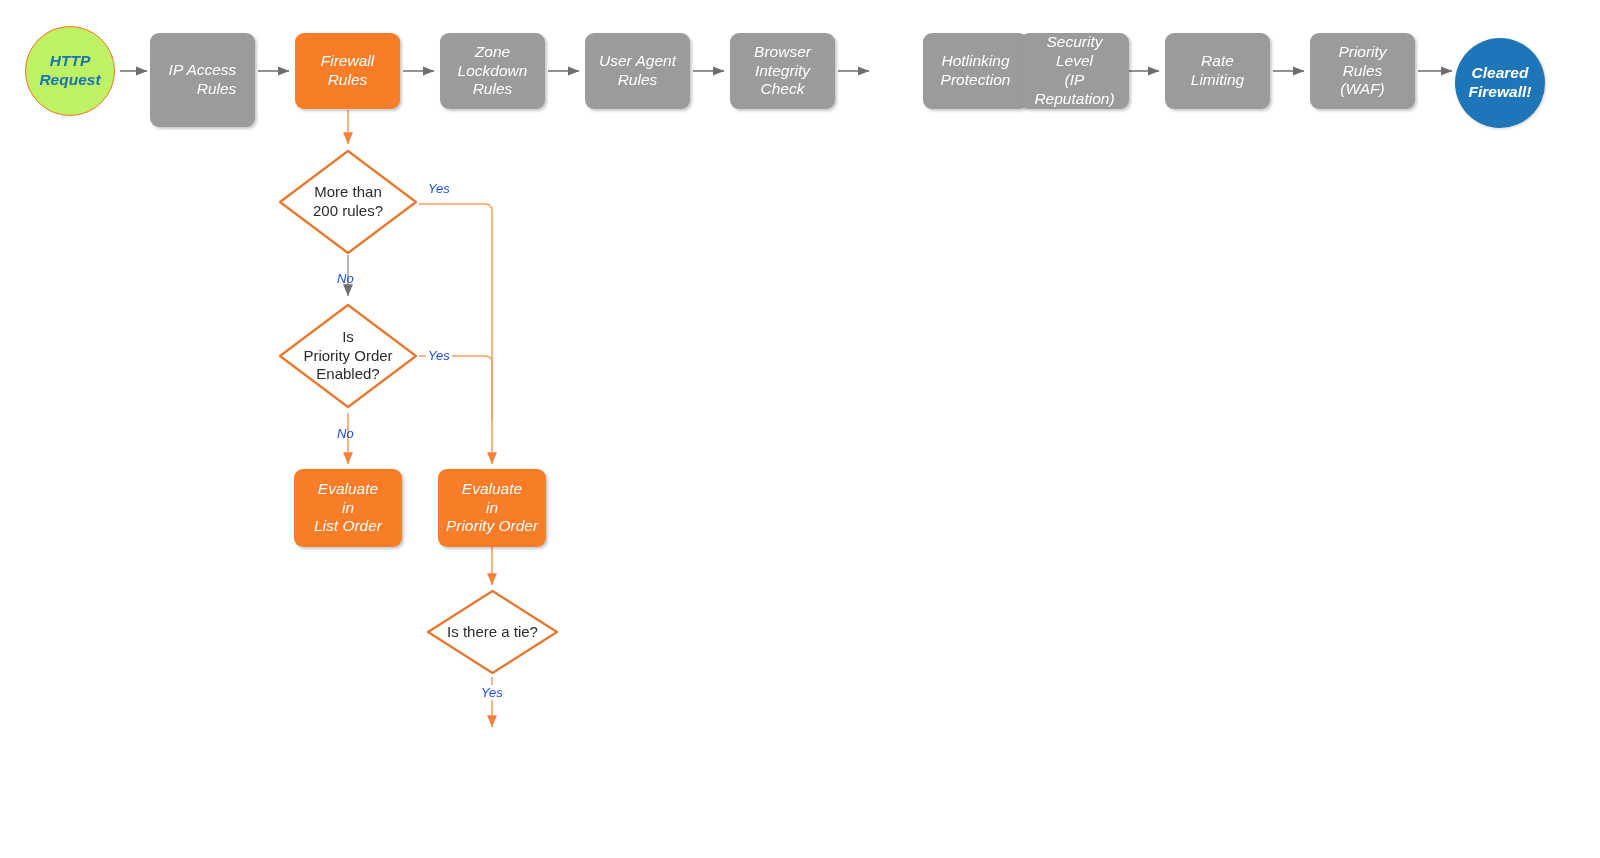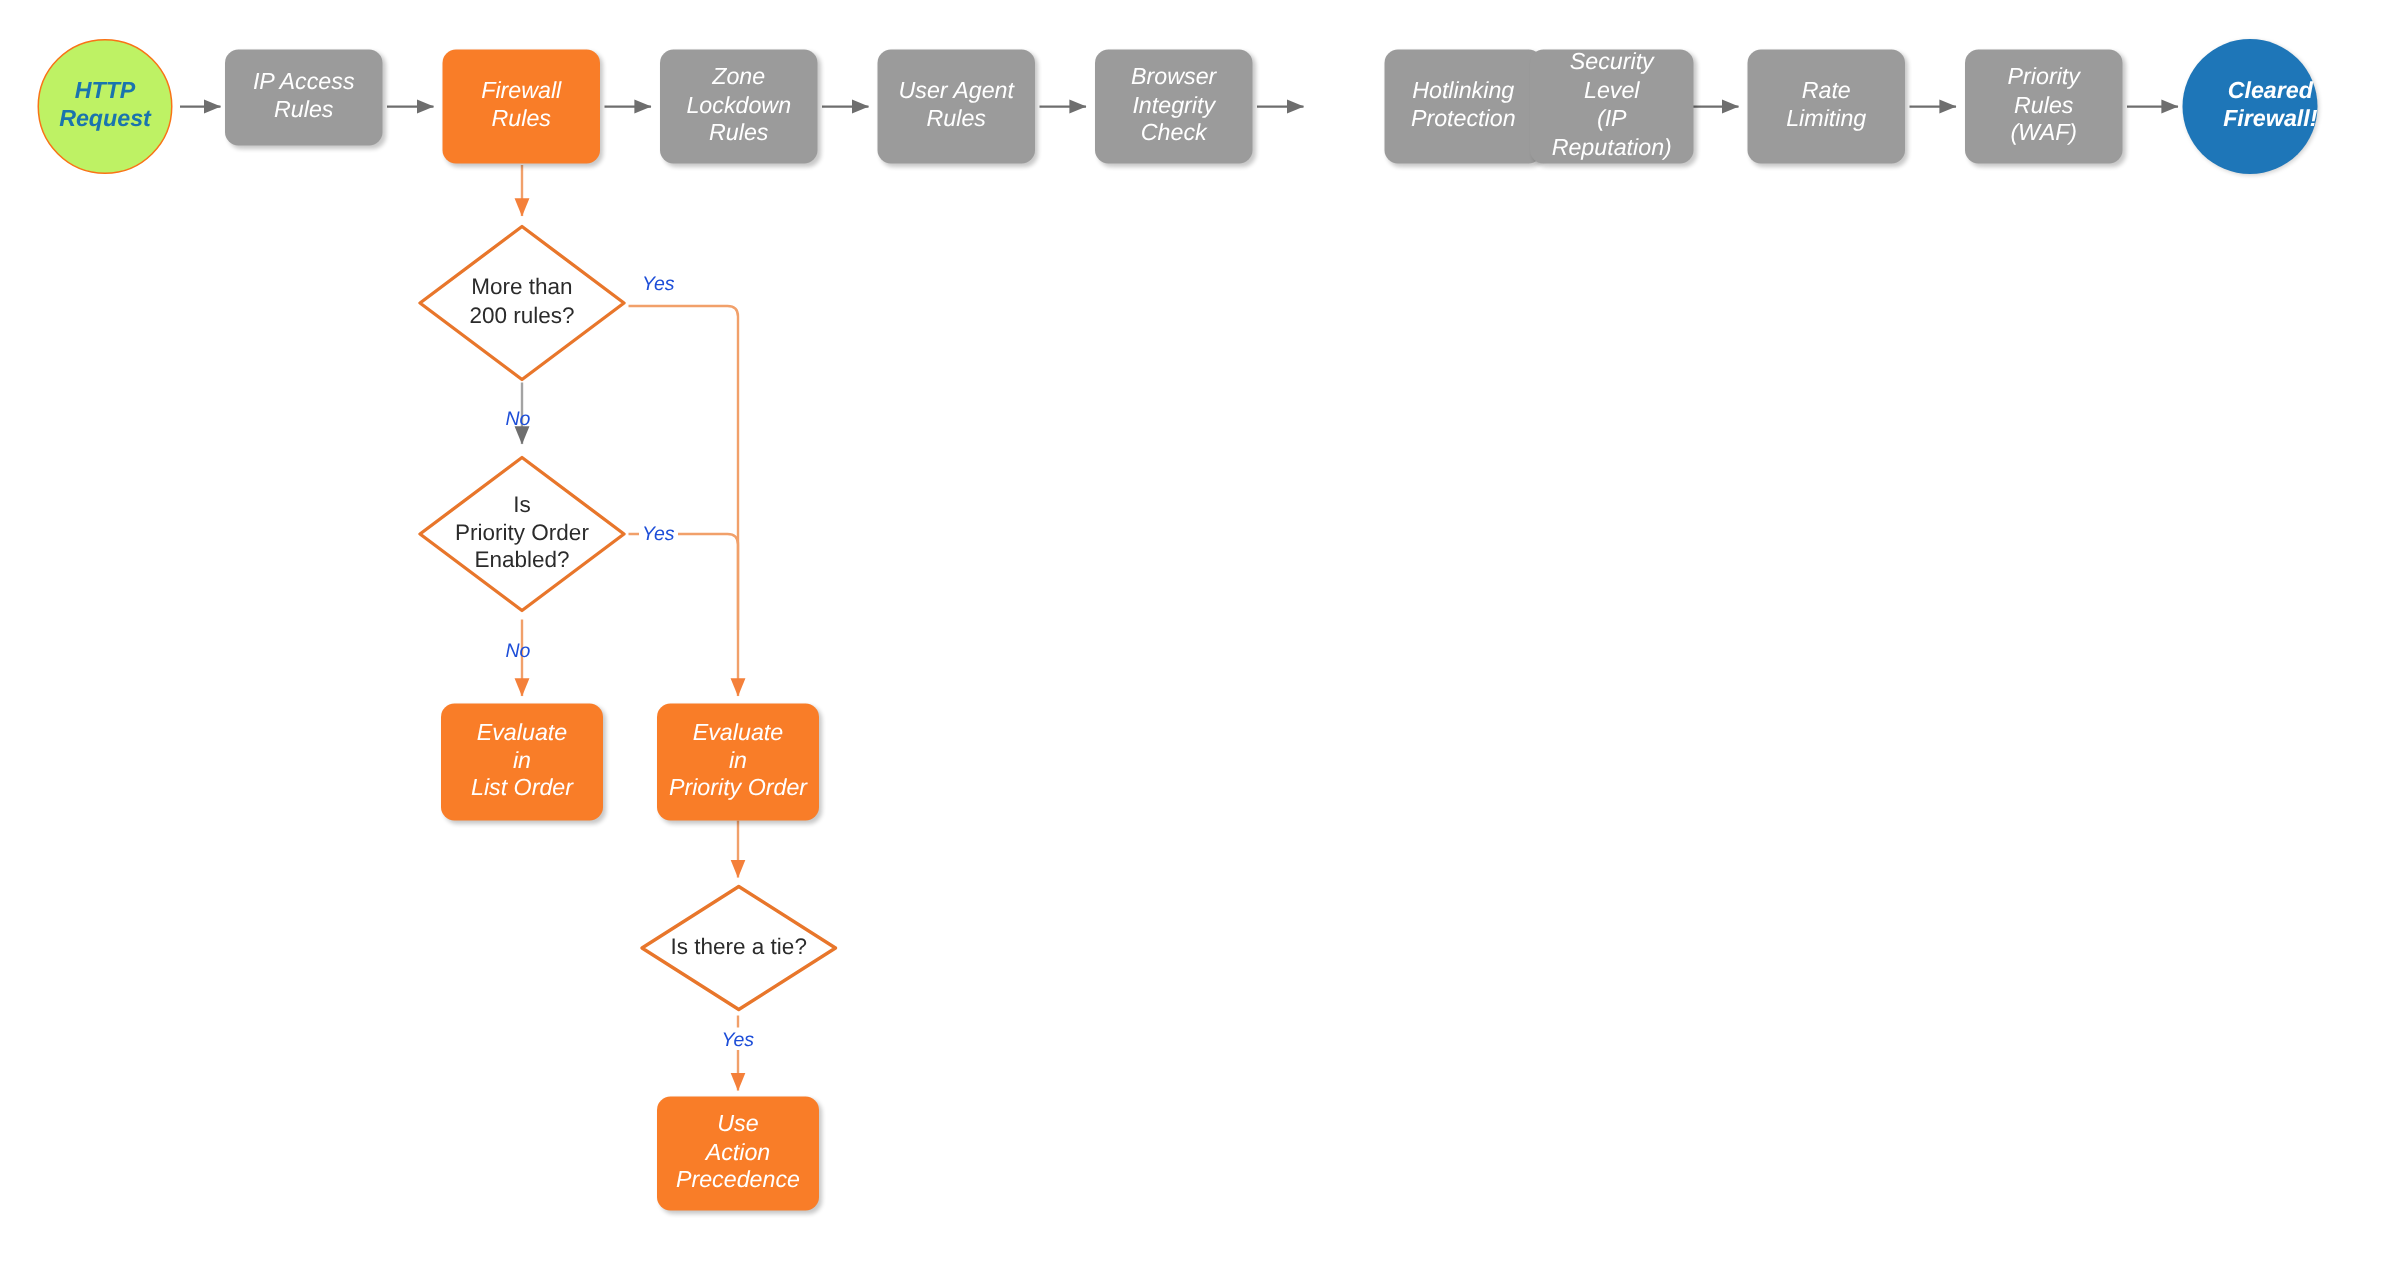--- a/index.html
+++ b/index.html
@@ -149,21 +149,21 @@
     <line x1="492" y1="547" x2="492" y2="585" stroke="#f1a06a" stroke-width="1.6" fill="none" marker-end="url(#arrow-orange)"></line>
 
     <line x1="492" y1="677" x2="492" y2="727" stroke="#f1a06a" stroke-width="1.6" fill="none" marker-end="url(#arrow-orange)"></line>
   </svg>
 
   <div class="node term start" style="left:25px; top:26px; width:90px; height:90px;">
     <span>HTTP
 Request</span>
   </div>
 
-  <div class="node proc gray" style="left:150px; top:33px; width:105px; height:64px;">
+  <div class="node proc gray" style="left:150px; top:33px; width:105px; height:94px;text-align:right;">
     <span>IP Access
 Rules</span>
   </div>
 
   <div class="node proc orange" style="left:295px; top:33px; width:105px; height:76px;">
     <span>Firewall
 Rules</span>
   </div>
 
   <div class="node proc gray" style="left:440px; top:33px; width:105px; height:76px;">
@@ -198,21 +198,21 @@
     <span>Rate
 Limiting</span>
   </div>
 
   <div class="node proc gray" style="left:1310px; top:33px; width:105px; height:76px;">
     <span>Priority
 Rules
 (WAF)</span>
   </div>
 
-  <div class="node term end" style="left:1455px; top:26px; width:90px; height:90px;justify-content:flex-end;">
+  <div class="node term end" style="left:1455px; top:38px; width:90px; height:90px;">
     <span>Cleared
 Firewall!</span>
   </div>
 
   <div class="node decision" style="left:277px; top:148px; width:142px; height:108px;align-items:center;">
     <svg class="dia-svg" viewBox="0 0 142 108" preserveAspectRatio="none" xmlns="http://www.w3.org/2000/svg">
       <polygon points="71,3 139,54 71,105 3,54" fill="#ffffff" stroke="#e8762b" stroke-width="2.2" stroke-linejoin="round"></polygon>
     </svg>
     <span class="dia-label">More than
 200 rules?</span>
@@ -239,25 +239,20 @@
 in
 List Order</span>
   </div>
 
   <div class="node proc orange" style="left:438px; top:469px; width:108px; height:78px;">
     <span>Evaluate
 in
 Priority Order</span>
   </div>
 
-  <div class="node proc orange" style="left:438px; top:731px; width:108px; height:76px;">
-    <span>Use
-Action
-Precedence</span>
-  </div>
 
   <span class="edge-label" style="left:428px; top:181px;">Yes</span>
 
   <span class="edge-label" style="left:337px; top:271px;">No</span>
 
   <span class="edge-label" style="left:426px; top:348px; background:#ffffff; padding:0 2px;">Yes</span>
 
   <span class="edge-label" style="left:337px; top:426px;">No</span>
 
   <span class="edge-label" style="left:479px; top:685px; background:#ffffff; padding:0 2px;">Yes</span>

